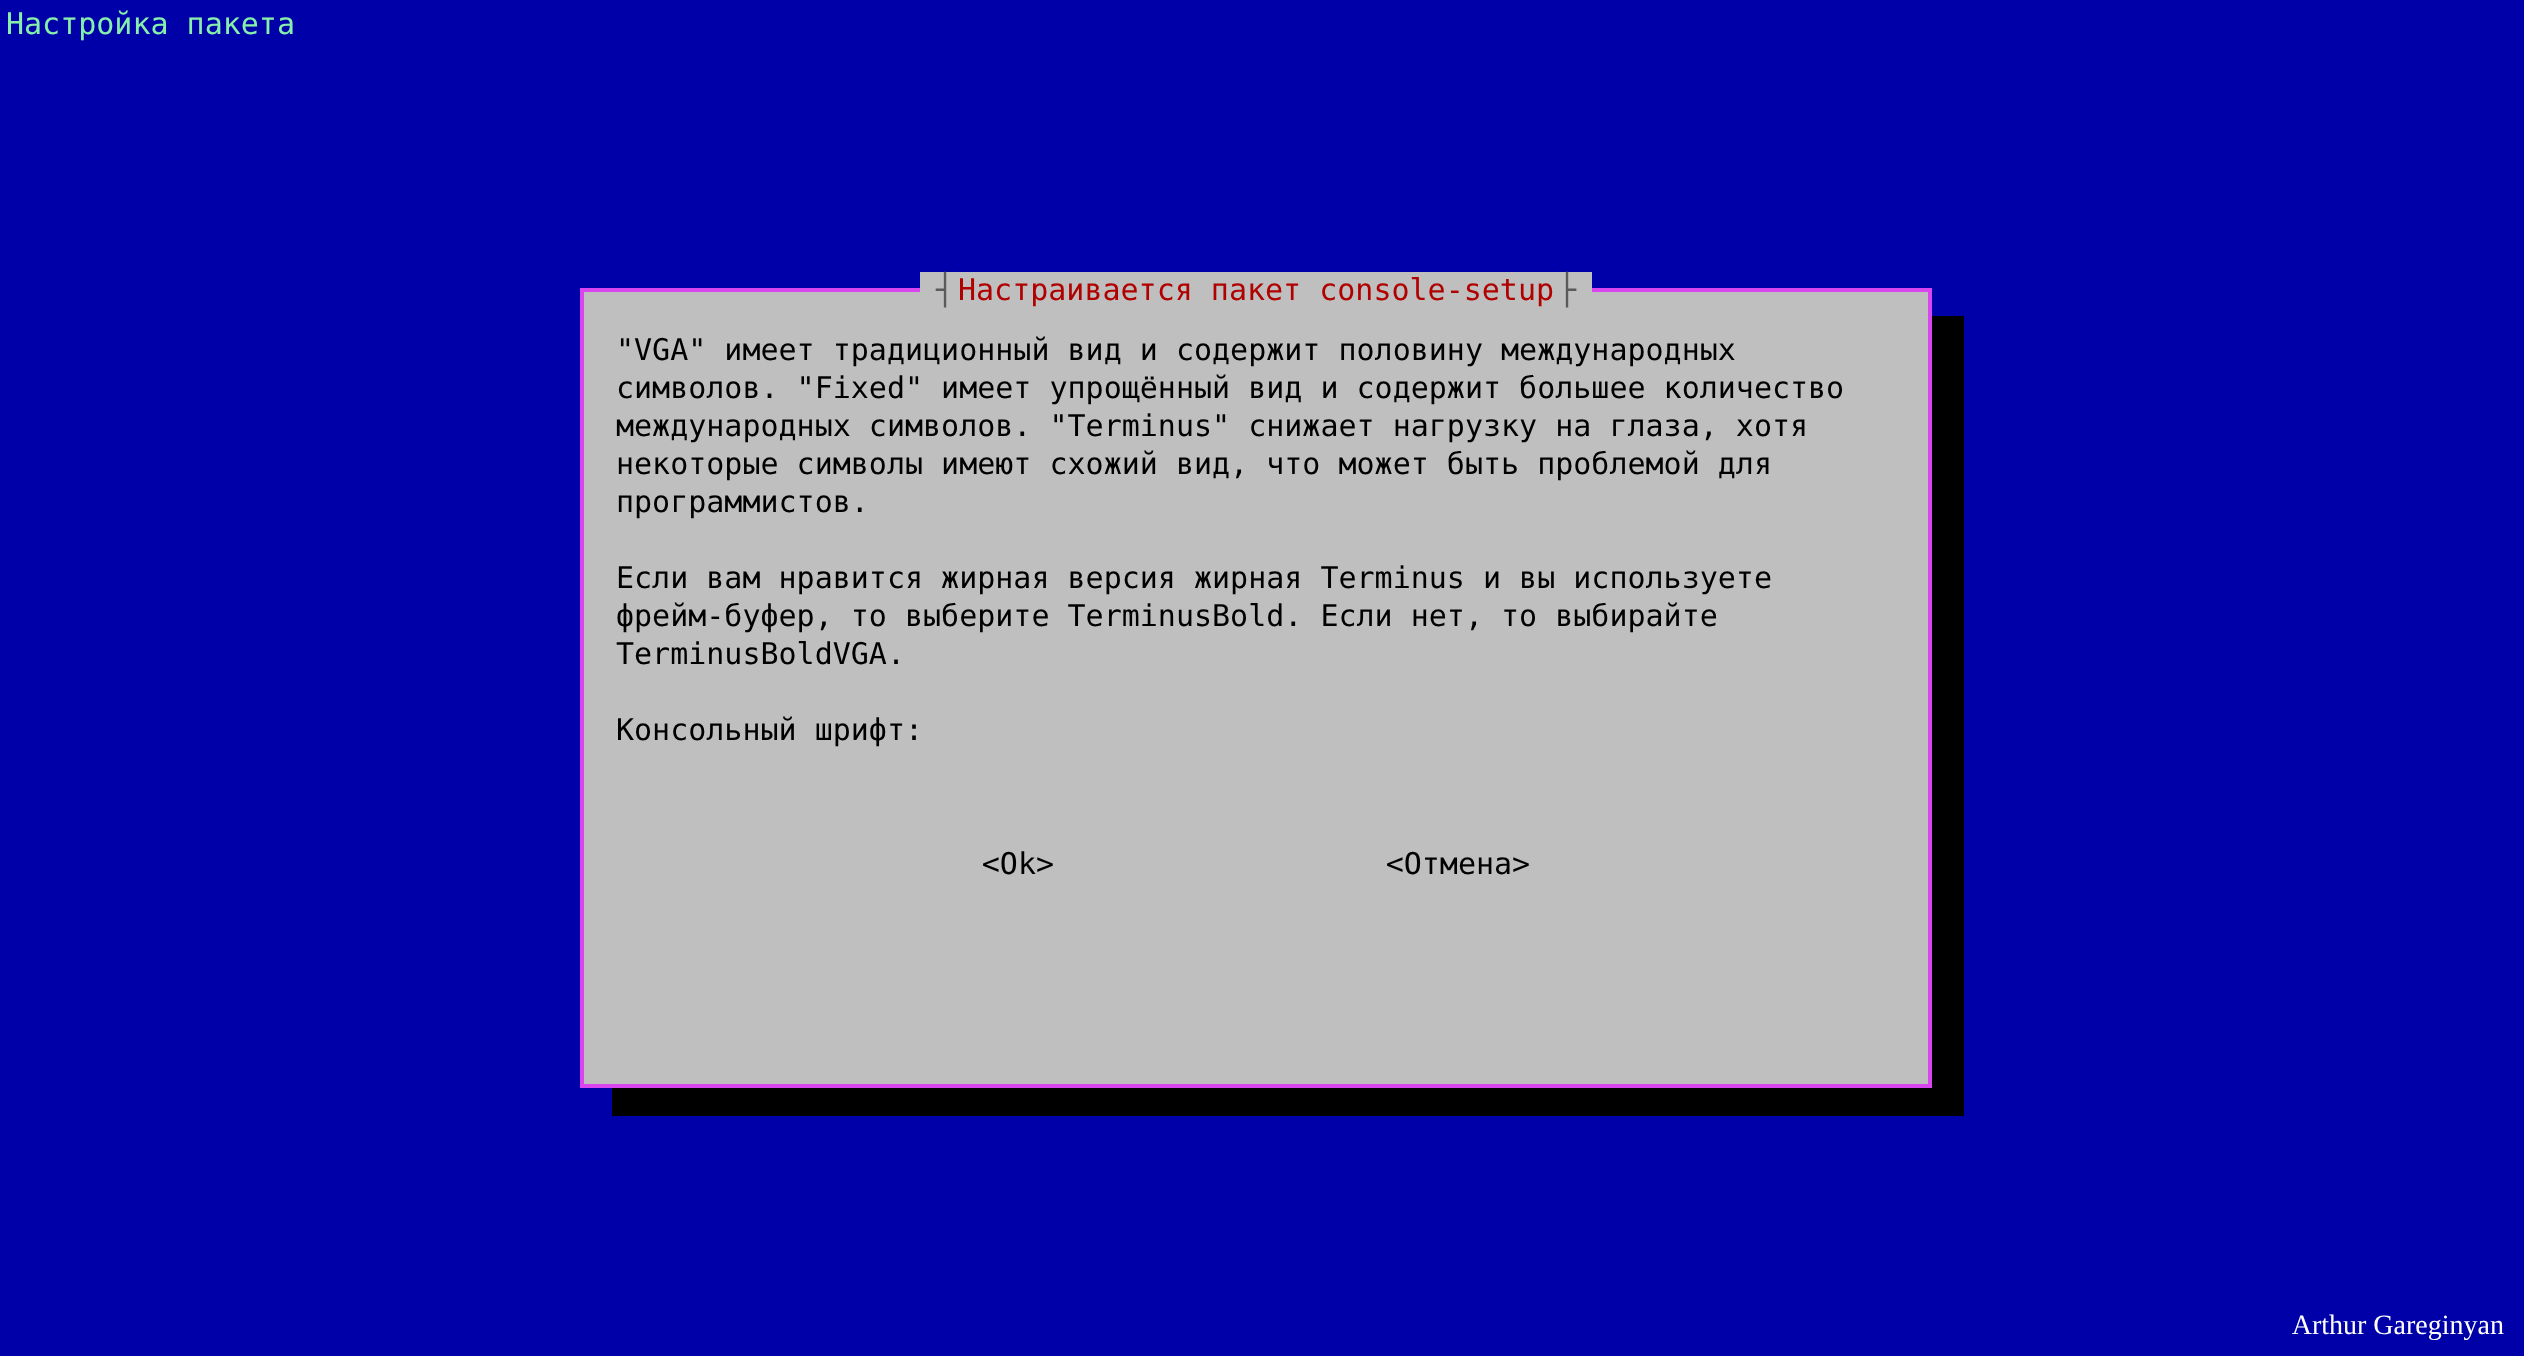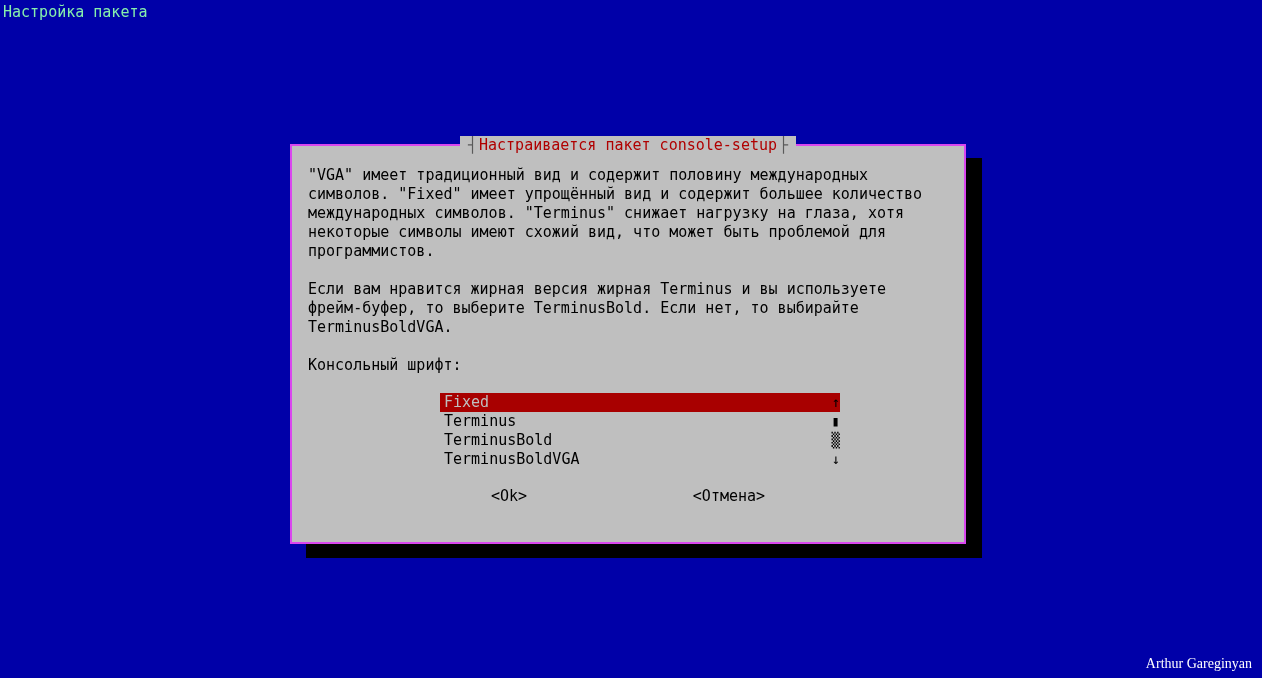--- a/index.html
+++ b/index.html
@@ -96,21 +96,21 @@
     top: 0;
     text-align: center;
     line-height: 19px;
     color: #000000;
     font-size: 14px;
   }
   .scroll-indicators div {
     height: 19px;
   }
   .buttons-row {
-    margin-top: 18px;
+    margin-top: 48px;
     display: flex;
     justify-content: space-around;
     padding: 0 100px;
   }
   .btn {
     color: #000000;
     cursor: pointer;
   }
   .watermark {
     position: absolute;
@@ -130,34 +130,20 @@
 
 <div class="dialog">
   <div class="dialog-title-wrap">
     <span class="dialog-title"><span class="bracket">┤</span><span>Настраивается пакет console-setup</span><span class="bracket">├</span></span>
   </div>
   <div class="dialog-body">
     <div class="para1">"VGA" имеет традиционный вид и содержит половину международных символов. "Fixed" имеет упрощённый вид и содержит большее количество международных символов. "Terminus" снижает нагрузку на глаза, хотя некоторые символы имеют схожий вид, что может быть проблемой для программистов.</div>
     <div class="para2">Если вам нравится жирная версия жирная Terminus и вы используете фрейм-буфер, то выберите TerminusBold. Если нет, то выбирайте TerminusBoldVGA.</div>
     <div class="prompt">Консольный шрифт:</div>
 
-    <div class="options-area">
-      <div class="options-list">
-        <div class="option-item selected">Fixed</div>
-        <div class="option-item">Terminus</div>
-        <div class="option-item">TerminusBold</div>
-        <div class="option-item">TerminusBoldVGA</div>
-      </div>
-      <div class="scroll-indicators">
-        <div>↑</div>
-        <div>▮</div>
-        <div>▒</div>
-        <div>↓</div>
-      </div>
-    </div>
 
     <div class="buttons-row">
       <span class="btn">&lt;Ok&gt;</span>
       <span class="btn">&lt;Отмена&gt;</span>
     </div>
   </div>
 </div>
 
 <div class="watermark">Arthur Gareginyan</div>
 

